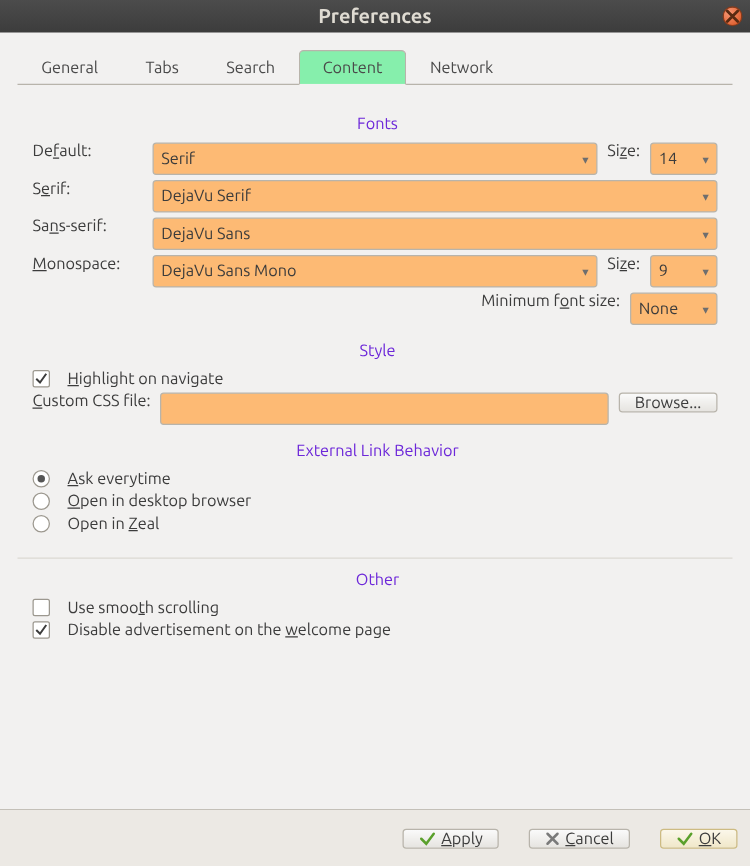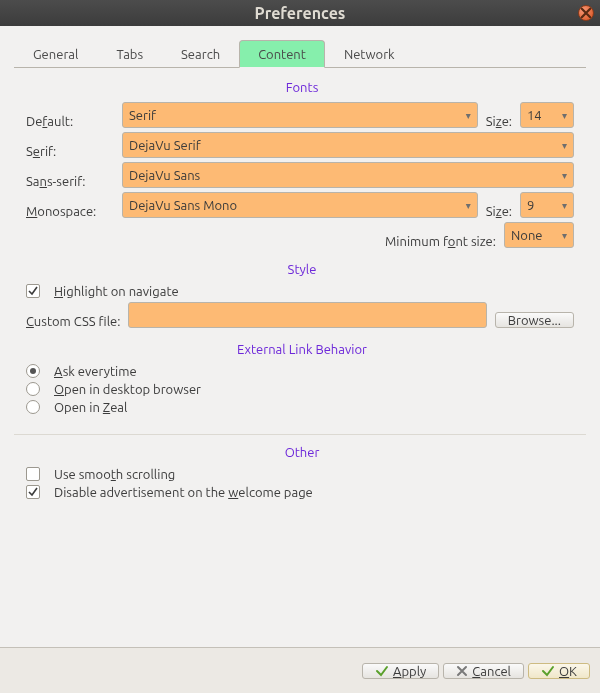--- a/index.html
+++ b/index.html
@@ -36,21 +36,21 @@
     align-items: center;
     justify-content: center;
   }
   .close-btn svg { display:block; }
   .content-area {
     padding: 14px;
   }
   .tabbar {
     display: flex;
     border-bottom: 1px solid #b8b4ab;
-    margin-bottom: 12px;
+    margin-bottom: 24px;
   }
   .tab {
     padding: 6px 18px 6px;
     border: 1px solid transparent;
     border-bottom: none;
     margin-bottom: -1px;
     border-radius: 4px 4px 0 0;
     color: #4a4a4a;
     background: transparent;
   }
@@ -62,21 +62,21 @@
   .section-label {
     margin: 4px 0 8px 4px;
     color: #6d28d9;
     text-align: center;
   }
   .group {
     padding: 0 12px 6px 12px;
   }
   .row {
     display: flex;
-    align-items: flex-end;
+    align-items: flex-start;
     margin: 4px 0;
     gap: 8px;
   }
   .label-col {
     width: 88px;
   }
   .u { text-decoration: underline; }
   .combo, .spin, .textin {
     background: #fdba74;
     border: 1px solid #b8b4ab;
@@ -128,21 +128,21 @@
   .footer {
     position: fixed;
     bottom:0; left:0; right:0;
     height:46px;
     border-top:1px solid #c4c0b8;
     background:#ece9e4;
     display:flex;
     align-items:center;
     justify-content:flex-end;
     padding:0 10px;
-    gap:4px;
+    gap:24px;
     width:600px;
   }
   .icon-sm { width:14px;height:14px; }
   .flex1 { flex:1; }
 </style>
 </head>
 <body>
 
 <div class="titlebar">
   <span>Preferences</span>

